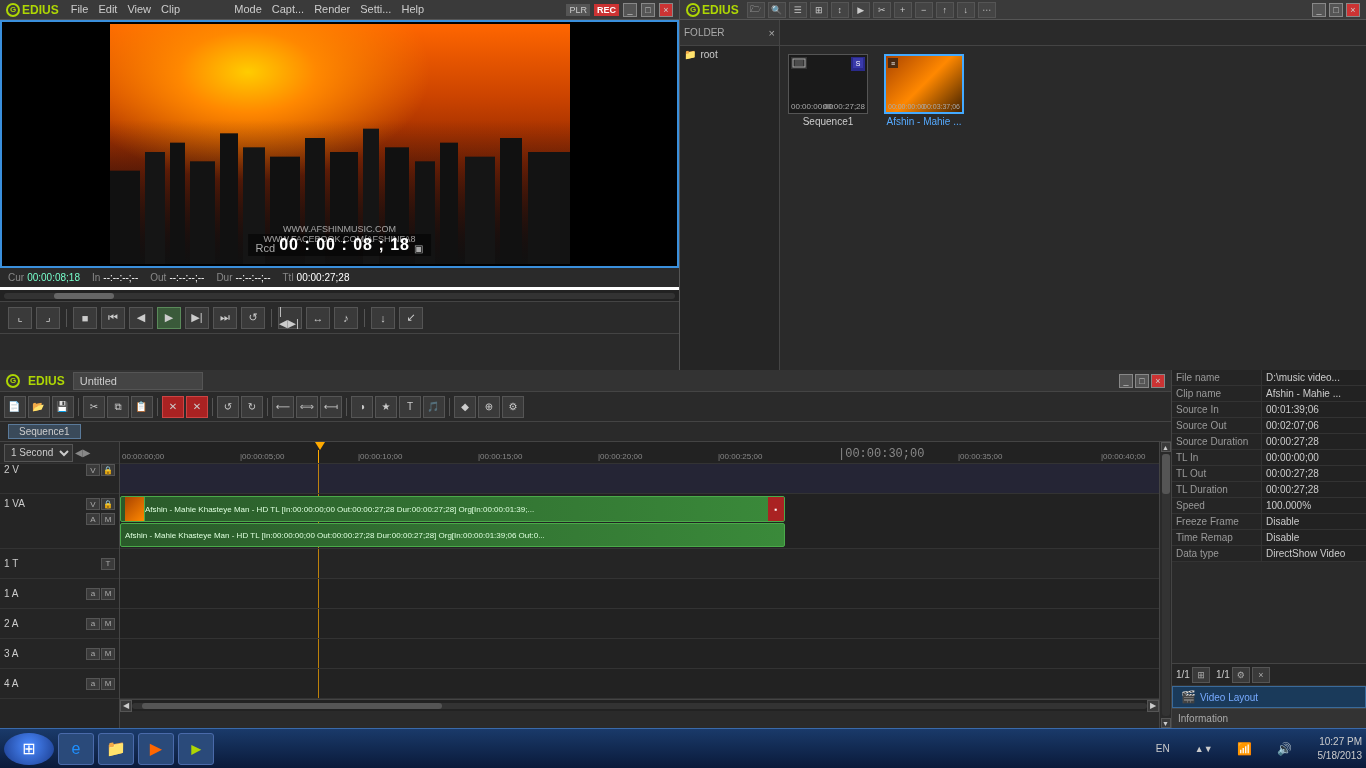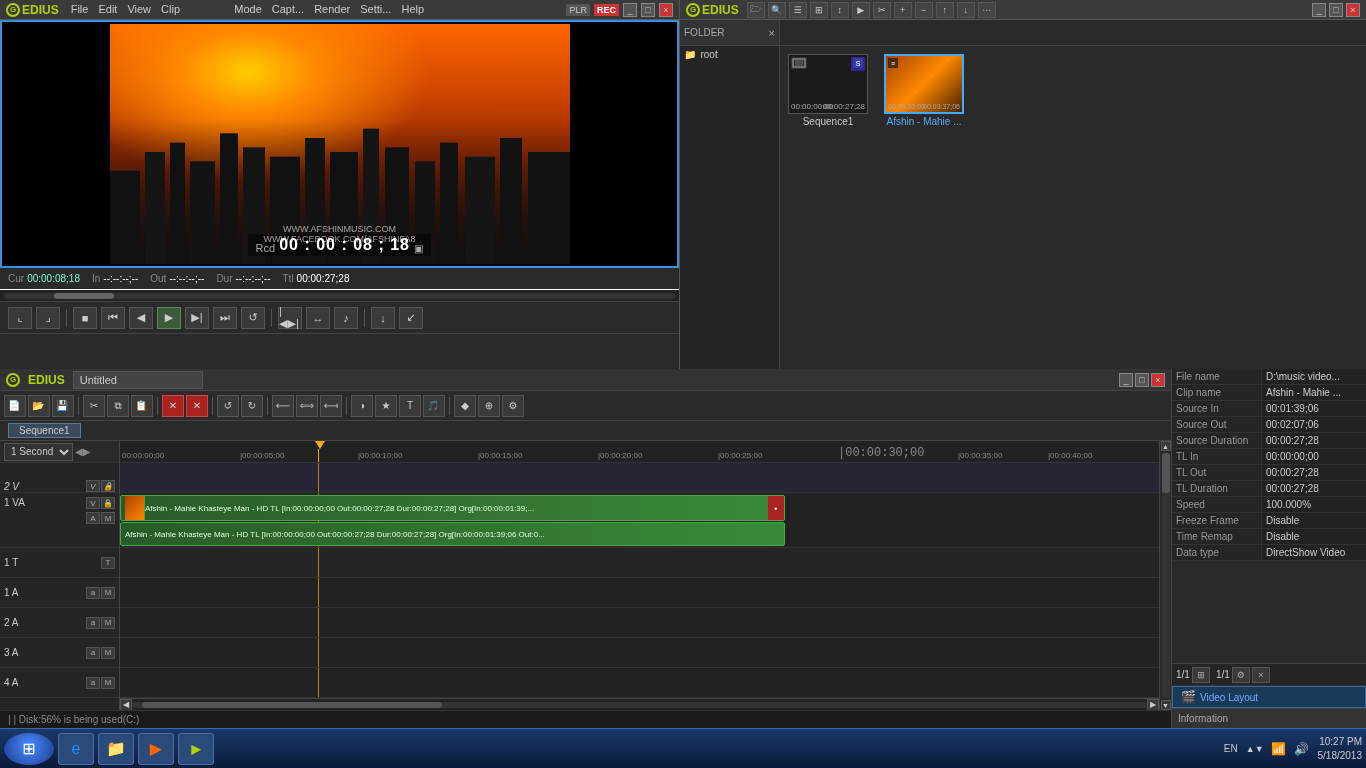--- a/index.html
+++ b/index.html
@@ -9,21 +9,21 @@
     .title-btn { width: 14px; height: 14px; background: #555; border: 1px solid #888; cursor: pointer; display: inline-flex; align-items: center; justify-content: center; font-size: 9px; color: #ccc; }
     .plr-badge { background: #555; color: #ccc; font-size: 9px; padding: 1px 3px; }
     .rec-badge { background: #cc3333; color: #fff; font-size: 9px; padding: 1px 3px; font-weight: bold; }
 
     .video-preview { width: 100%; height: 248px; background: #000; position: relative; display: flex; align-items: center; justify-content: center; border: 2px solid #3a8fdc; }
     .video-frame { width: 460px; height: 240px; background: linear-gradient(135deg, #8b4a00 0%, #cc6600 20%, #ff8800 30%, #ffaa00 40%, #884400 60%, #442200 80%, #220000 100%); position: relative; overflow: hidden; }
     .video-overlay-text { position: absolute; bottom: 20px; left: 50%; transform: translateX(-50%); text-align: center; color: rgba(255,255,255,0.6); font-size: 9px; }
     .video-rcd { position: absolute; bottom: 8px; left: 50%; transform: translateX(-50%); display: flex; align-items: flex-end; gap: 4px; color: #fff; font-size: 13px; background: rgba(0,0,0,0.5); padding: 2px 8px; }
     .rcd-label { color: #aaa; font-size: 11px; }
 
-    .video-info-bar { height: 22px; background: #2a2a2a; display: flex; align-items: center; padding: 0 8px; gap: 12px; font-size: 10px; border-bottom: 1px solid #ffffff; }
+    .video-info-bar { height: 22px; background: #2a2a2a; display: flex; align-items: center; padding: 0 8px; gap: 12px; font-size: 10px; border-bottom: 3px solid #ffffff; }
     .info-item { display: flex; align-items: center; gap: 3px; }
     .info-label { color: #888; }
     .info-value { color: #7fc; }
     .info-value-white { color: #fff; }
 
     .video-scrollbar { height: 12px; background: #222; border-bottom: 1px solid #444; display: flex; align-items: center; padding: 0 4px; }
     .scrollbar-track { flex: 1; height: 6px; background: #333; border-radius: 3px; position: relative; }
     .scrollbar-thumb { width: 60px; height: 6px; background: #666; border-radius: 3px; position: absolute; left: 50px; }
 
     .video-controls { height: 32px; background: #2a2a2a; display: flex; align-items: center; padding: 0 8px; gap: 4px; border-bottom: 1px solid #444; }
@@ -71,21 +71,21 @@
     .info-tb-btn { width: 18px; height: 16px; background: #3a3a3a; border: 1px solid #555; font-size: 9px; color: #aaa; display: flex; align-items: center; justify-content: center; cursor: pointer; }
     .info-layout-item { padding: 3px 8px; font-size: 10px; color: #7af; background: #1a3a5a; border: 1px solid #3a6a9a; cursor: pointer; display: flex; align-items: center; gap: 4px; }
     .info-tab-bottom { height: 20px; display: flex; align-items: center; padding: 0 6px; background: #333; border-top: 1px solid #444; font-size: 10px; color: #aaa; }
 
     
     .taskbar { position: absolute; bottom: 0; left: 0; width: 1366px; height: 40px; background: linear-gradient(to bottom, #1a3a6a, #0a1a3a); display: flex; align-items: center; padding: 0 4px; gap: 4px; border-top: 1px solid #3a6aaa; }
     .start-btn { width: 50px; height: 32px; background: radial-gradient(circle at 50% 40%, #4a8aff, #1a3a8a); border-radius: 50%; display: flex; align-items: center; justify-content: center; cursor: pointer; }
     .start-icon { color: #fff; font-size: 16px; }
     .taskbar-app { width: 36px; height: 32px; background: #2a4a7a; border: 1px solid #4a6aaa; border-radius: 3px; display: flex; align-items: center; justify-content: center; cursor: pointer; }
     .taskbar-app-icon { font-size: 16px; }
-    .taskbar-right { margin-left: auto; display: flex; align-items: center; gap: 8px; color: #ccc; font-size: 10px; }
+    .taskbar-right { margin-left: auto; display: flex; align-items: center; gap: 25px; color: #ccc; font-size: 10px; }
     .taskbar-time { text-align: right; line-height: 1.4; }
 
     
     .edius-logo { display: inline-flex; align-items: center; gap: 2px; }
     .edius-g { width: 14px; height: 14px; border: 2px solid #aed604; border-radius: 50%; position: relative; display: inline-flex; align-items: center; justify-content: center; font-size: 8px; font-weight: bold; color: #aed604; }
 
     .main-layout { display: flex; flex-direction: column; height: 728px; position: relative; }
 
     .top-panels { display: flex; height: 370px; }
 
@@ -376,21 +376,21 @@
 
         <div class="label-col">
 
           <div style="height:22px;background:#2a2a2a;border-bottom:1px solid #333;display:flex;align-items:center;padding:0 4px;">
             <select class="speed-select">
               <option>1 Second</option>
             </select>
             <span style="font-size:10px;color:#888;margin-left:2px;">◀▶</span>
           </div>
 
-          <div class="track-label v2-track" style="height:30px;border-bottom:1px solid #333;display:flex;align-items:flex-end;padding:0 4px;gap:2px;font-style:italic;">
+          <div class="track-label v2-track" style="height:30px;border-bottom:1px solid #333;display:flex;align-items:flex-start;padding:0 4px;gap:2px;">
             <span style="color:#ccc;font-size:10px;">2 V</span>
             <div style="margin-left:auto;display:flex;gap:1px;">
               <div class="track-ctrl-btn">V</div>
               <div class="track-ctrl-btn">🔒</div>
             </div>
           </div>
 
           <div class="track-label" style="height:55px;border-bottom:1px solid #333;display:flex;align-items:flex-start;padding:4px 4px;gap:2px;">
             <span style="color:#ccc;font-size:10px;">1 VA</span>
             <div style="margin-left:auto;display:flex;gap:1px;flex-direction:column;">
@@ -453,21 +453,21 @@
 
             <div style="position:absolute;top:0;left:0;width:100%;height:100%;display:flex;align-items:flex-end;padding-bottom:2px;">
               <span style="position:absolute;left:2px;font-size:8px;color:#888;">00:00:00;00</span>
               <span style="position:absolute;left:120px;font-size:8px;color:#888;">|00:00:05;00</span>
               <span style="position:absolute;left:238px;font-size:8px;color:#888;">|00:00:10;00</span>
               <span style="position:absolute;left:358px;font-size:8px;color:#888;">|00:00:15;00</span>
               <span style="position:absolute;left:478px;font-size:8px;color:#888;">|00:00:20;00</span>
               <span style="position:absolute;left:598px;font-size:8px;color:#888;">|00:00:25;00</span>
               <span style="position:absolute;left:718px;font-size:12px;color:#888;font-family:Liberation Mono, monospace;">|00:00:30;00</span>
               <span style="position:absolute;left:838px;font-size:8px;color:#888;">|00:00:35;00</span>
-              <span style="position:absolute;left:928px;font-size:8px;color:#888;">|00:00:40;00</span>
+              <span style="position:absolute;left:981px;font-size:8px;color:#888;">|00:00:40;00</span>
             </div>
           </div>
 
           <div style="height:30px;border-bottom:1px solid #333;background:#252535;position:relative;">
             <div style="position:absolute;top:0;left:198px;width:1px;height:100%;background:#ffaa00;opacity:0.7;"></div>
           </div>
 
           <div style="height:55px;border-bottom:1px solid #333;background:#222;position:relative;">
             <div style="position:absolute;top:0;left:198px;width:1px;height:100%;background:#ffaa00;opacity:0.7;"></div>
 
@@ -515,23 +515,20 @@
         <div style="width:12px;background:#2a2a2a;border-left:1px solid #444;display:flex;flex-direction:column;align-items:center;">
           <div style="width:10px;height:10px;background:#3a3a3a;border:1px solid #555;font-size:7px;display:flex;align-items:center;justify-content:center;cursor:pointer;">▲</div>
           <div style="flex:1;width:8px;background:#333;margin:2px 0;border-radius:3px;position:relative;">
             <div style="width:8px;height:40px;background:#555;border-radius:3px;"></div>
           </div>
           <div style="width:10px;height:10px;background:#3a3a3a;border:1px solid #555;font-size:7px;display:flex;align-items:center;justify-content:center;cursor:pointer;">▼</div>
         </div>
 
       </div>
 
-      <div class="status-bar">
-        <span>| | Disk:56% is being used(C:)</span>
-      </div>
 
     </div>
 
     <div class="side-info-panel">
 
       <div style="flex:1;overflow-y:auto;">
         <div class="info-row">
           <span class="info-key">File name</span>
           <span class="info-val">D:\music video...</span>
         </div>

